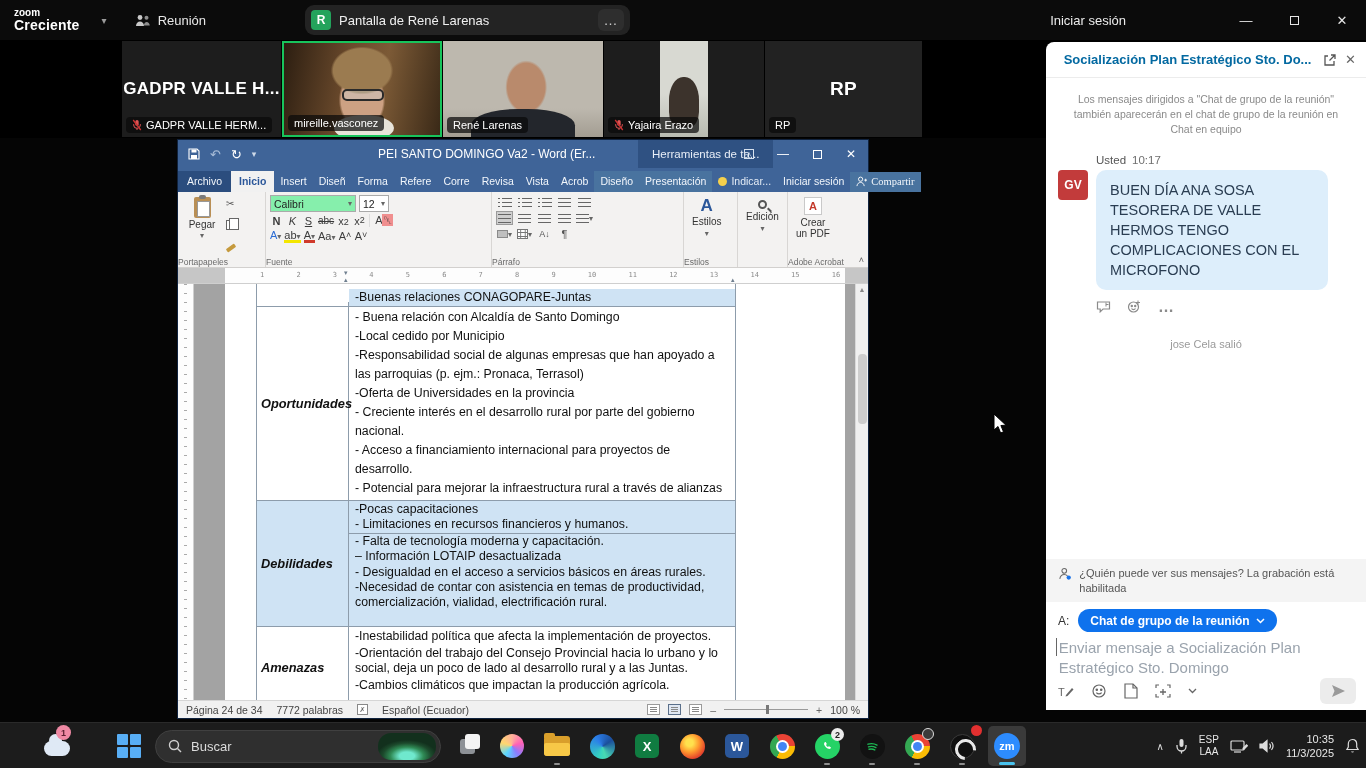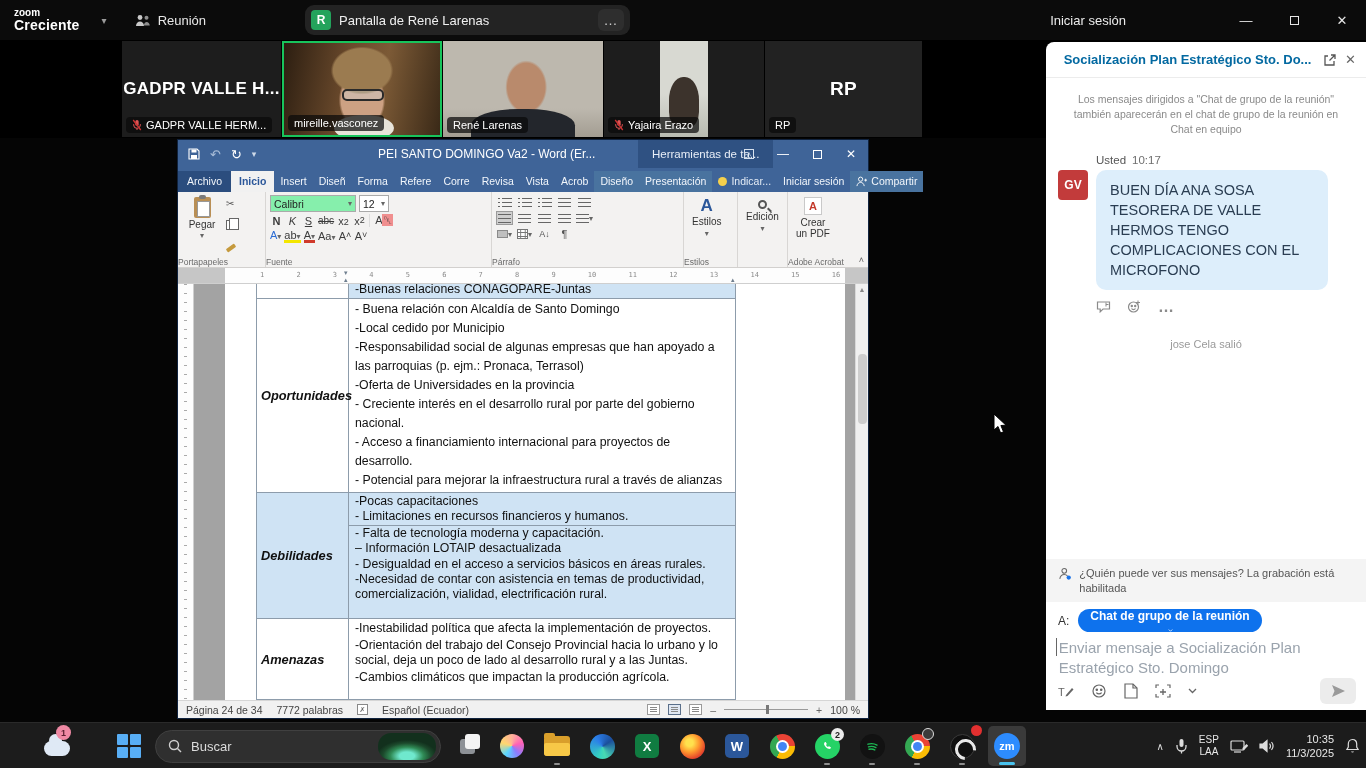--- a/index.html
+++ b/index.html
@@ -51,21 +51,21 @@
   .maxbox { width:9px; height:9px; border:1px solid #fff; }
   .tabs { height:24px; background:#3f6498; display:flex; align-items:flex-end; font-size:10.5px; color:#f2f6fb; }
   .tab { padding:4px 6px 5px; white-space:nowrap; }
   .tab.file { background:#2b4d7e; padding:4px 9px 5px; }
   .tab.active { background:#f1f1f1; color:#2b579a; font-weight:bold; padding:4px 8px 5px; }
   .tab.ctx { background:#49739f; }
   .tellme { display:flex; align-items:center; gap:4px; padding:4px 6px 5px; color:#e3ebf5; white-space:nowrap;}
   .bulb { width:9px; height:9px; border-radius:50%; background:#f5d04c; display:inline-block; }
   .tabspacer { flex:1; }
   .tab.signin2 { white-space:nowrap; }
-  .tab.share { background:#49739f; display:flex; align-items:center; gap:4px; white-space:nowrap; }
+  .tab.share { background:#49739f; display:flex; align-items:center; gap:4px; white-space:nowrap;font-family:Liberation Serif, serif; }
 
   .ribbon { height:76px; background:#f3f2f1; border-bottom:1px solid #d2d0ce; display:flex; position:relative; }
   .rgroup { position:relative; border-right:1px solid #d8d6d4; padding:3px 4px 13px; display:flex; }
   .glabel { position:absolute; bottom:0; left:0; right:1px; text-align:left; font-size:8.5px; color:#6a6a6a; }
   .pastebtn { width:40px; display:flex; flex-direction:column; align-items:center; font-size:10px; color:#333; gap:1px; padding-top:2px;}
   .clip { width:17px; height:21px; background:#b98f55; border-radius:2px; position:relative; }
   .clip:before { content:""; position:absolute; left:3px; top:4px; width:11px; height:14px; background:#fff; border:1px solid #999; }
   .clip:after { content:""; position:absolute; left:5px; top:-2px; width:7px; height:4px; background:#7a7a7a; border-radius:2px; }
   .smallcol { display:flex; flex-direction:column; justify-content:space-between; padding:2px 0 2px 4px; }
   .sic { font-size:10px; color:#555; height:13px; display:flex; align-items:center; }
@@ -105,21 +105,21 @@
 
   .docarea { flex:1; position:relative; background:#a3a3a3; overflow:hidden; }
   .vruler { position:absolute; left:0; top:0; width:16px; height:100%; background:#fdfdfd; border-right:1px solid #cfcfcf; }
   .vruler:before { content:""; position:absolute; left:6px; top:0; bottom:0; width:3px; background:repeating-linear-gradient(#aaa 0 1px, transparent 1px 9px); }
   .page { position:absolute; left:47px; top:0; width:620px; height:416px; background:#fff; }
   .sdtable { position:absolute; left:31px; top:0; width:480px; border-left:1px solid #8d9cab; border-right:1px solid #8d9cab; font-size:12.3px; color:#111; }
   .trow { display:flex; border-bottom:1px solid #8d9cab; }
   .tlabel { width:92px; border-right:1px solid #8d9cab; display:flex; align-items:center; padding:2px 4px; font-weight:bold; font-style:italic; font-size:12.8px; }
   .tcell { flex:1; padding:1px 6px 2px; }
   .hl { background:#cfe3f4; }
-  .partialrow { height:15px; overflow:hidden; }
+  .partialrow { height:23px; overflow:hidden;align-items:flex-end; }
   .partialrow .tcell { display:flex; align-items:flex-end; }
   .row-opp { height:194px; } .row-opp .tcell { line-height:19px; }
   .row-deb { height:126px; } .row-deb .tcell { line-height:15.4px; }
   .row-deb .deb-top { border-bottom:1px solid #8d9cab; margin:0 -6px; padding:0 6px; }
   .row-ame { height:81px; border-bottom:1px solid #8d9cab; } .row-ame .tcell { line-height:15.5px; }
   .row-ame .tcell div { margin:1px 0; }
   .scroll { position:absolute; right:0; top:0; width:13px; height:100%; background:#f0f0f0; border-left:1px solid #d9d9d9; }
   .scroll .arr { display:block; text-align:center; color:#888; font-size:7px; padding-top:2px; }
   .thumb { position:absolute; left:2px; top:70px; width:9px; height:70px; background:#cdcdcd; border-radius:4px; }
 
@@ -141,21 +141,21 @@
   .msgmeta { margin:16px 0 4px 50px; font-size:11.5px; color:#6f6f6f; }
   .msgmeta b { color:#555; font-weight:normal; margin-right:6px; }
   .msgrow { display:flex; align-items:flex-start; padding:0 12px; gap:8px; }
   .avatar { width:30px; height:30px; border-radius:4px; background:#c23b3b; color:#fff; font-size:12px; font-weight:bold; display:flex; align-items:center; justify-content:center; flex:0 0 30px; }
   .bubble { background:#ddeefb; border-radius:10px; padding:10px 14px; font-size:14.5px; line-height:1.38; color:#2a3d52; width:232px; }
   .msgactions { margin:8px 0 0 50px; display:flex; gap:16px; color:#8b8b8b; align-items:center;}
   .sysmsg { margin-top:22px; text-align:center; font-size:11px; color:#9a9a9a; }
   .privacy { position:absolute; left:0; bottom:108px; width:100%; background:#f4f4f4; padding:7px 14px 7px 12px; display:flex; gap:7px; font-size:11px; color:#555; line-height:1.3; }
   .torow { position:absolute; left:12px; bottom:78px; display:flex; align-items:center; gap:9px; }
   .tolabel { font-size:12px; color:#333; }
-  .topill { background:#0E72ED; color:#fff; font-size:12px; font-weight:bold; border-radius:12px; height:23px; display:flex; align-items:center; gap:6px; padding:0 12px;flex-direction:column; }
+  .topill { background:#0E72ED; color:#fff; font-size:12px; font-weight:bold; border-radius:12px; height:23px; display:flex; align-items:center; gap:6px; padding:0 12px; }
   .inputrow { position:absolute; left:10px; right:14px; bottom:32px; display:flex; }
   .caret { width:1px; height:18px; background:#666; margin-right:2px; }
   .placeholder { font-size:15px; color:#9aa3ad; line-height:1.35; }
   .ctools { position:absolute; left:12px; right:10px; bottom:6px; height:26px; display:flex; align-items:center; gap:17px; color:#666; }
   .sendbtn { margin-left:auto; width:36px; height:26px; border-radius:6px; background:#ececec; display:flex; align-items:center; justify-content:center; }
 
   
   .taskbar { position:absolute; left:0; top:722px; width:1366px; height:46px; background:#1c1c1c; border-top:1px solid #2a2a2a; }
   .widgeticon { position:absolute; left:44px; top:8px; }
   .cloud { width:26px; height:15px; background:#dfe9f5; border-radius:8px; position:relative; top:10px; }

